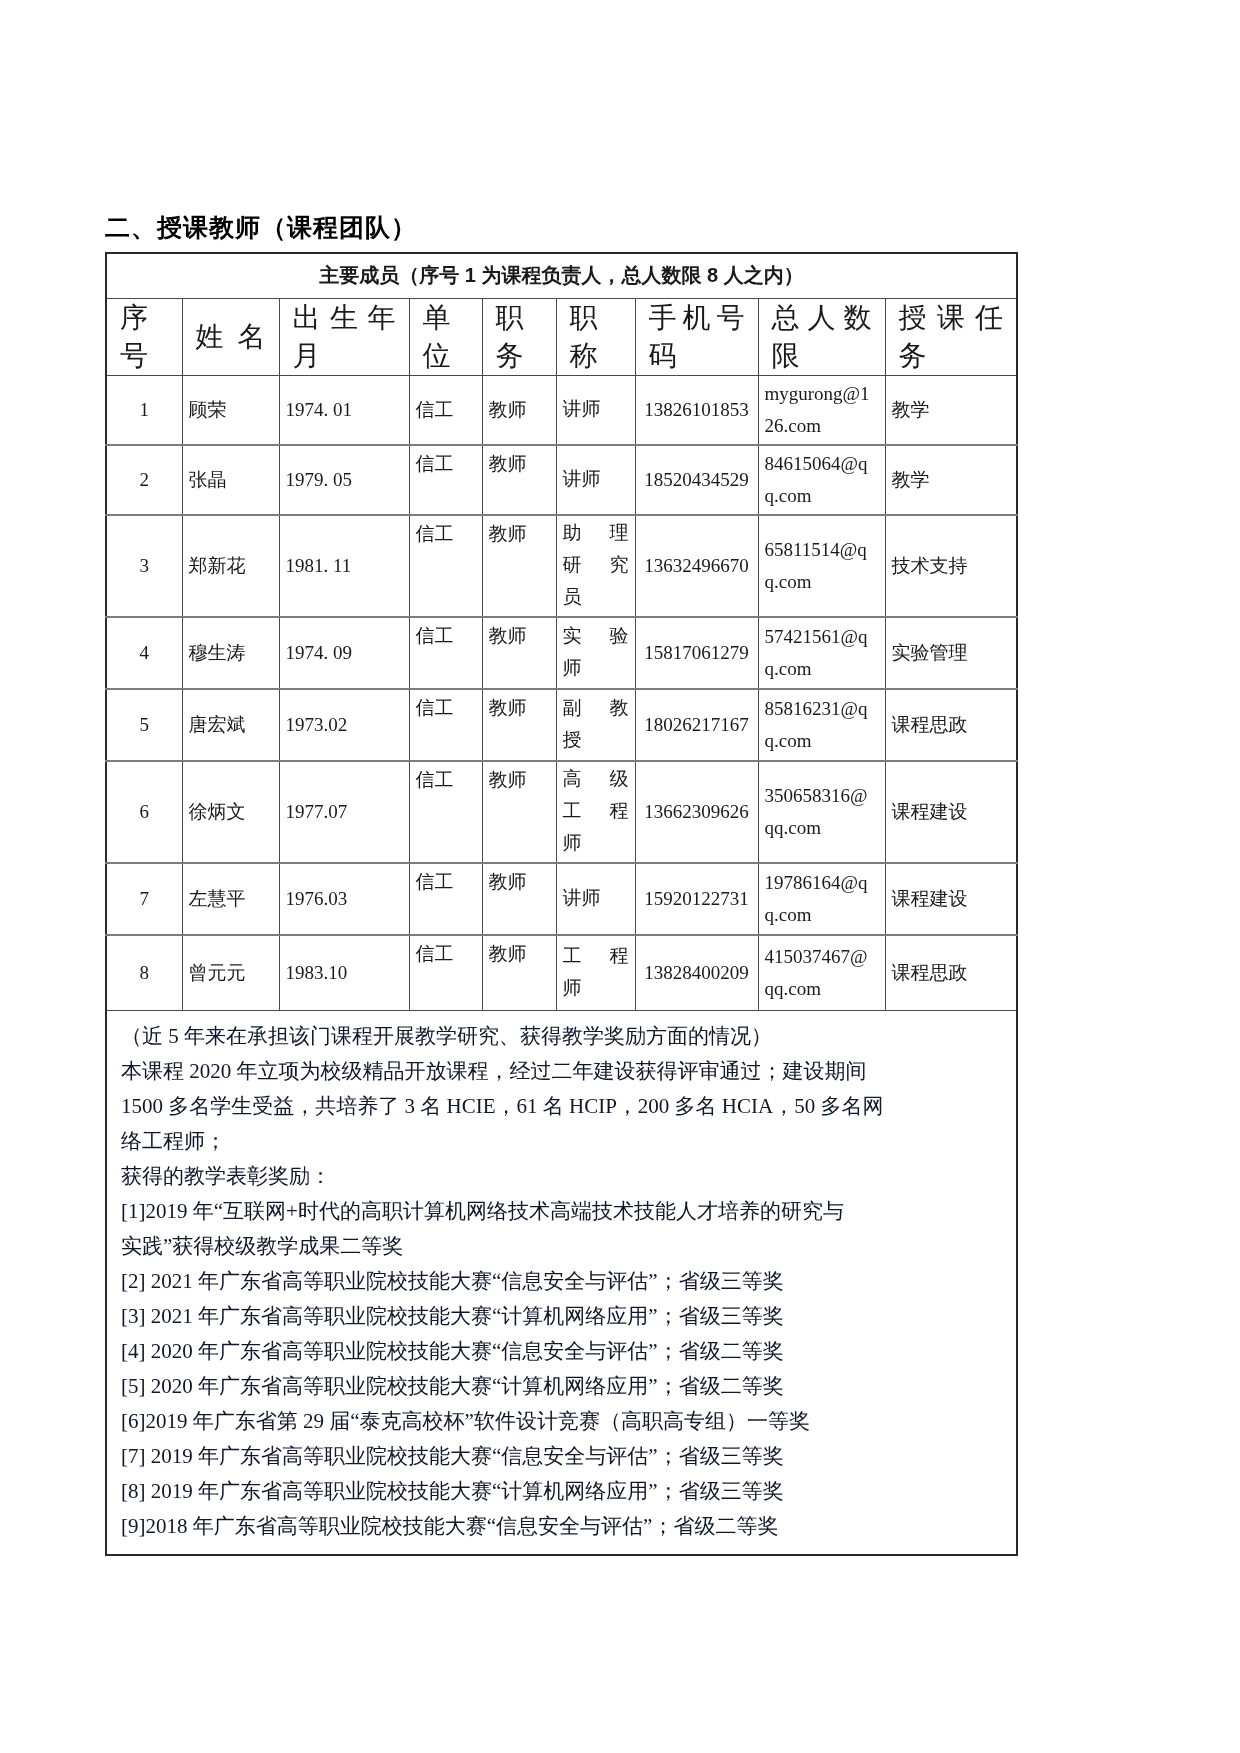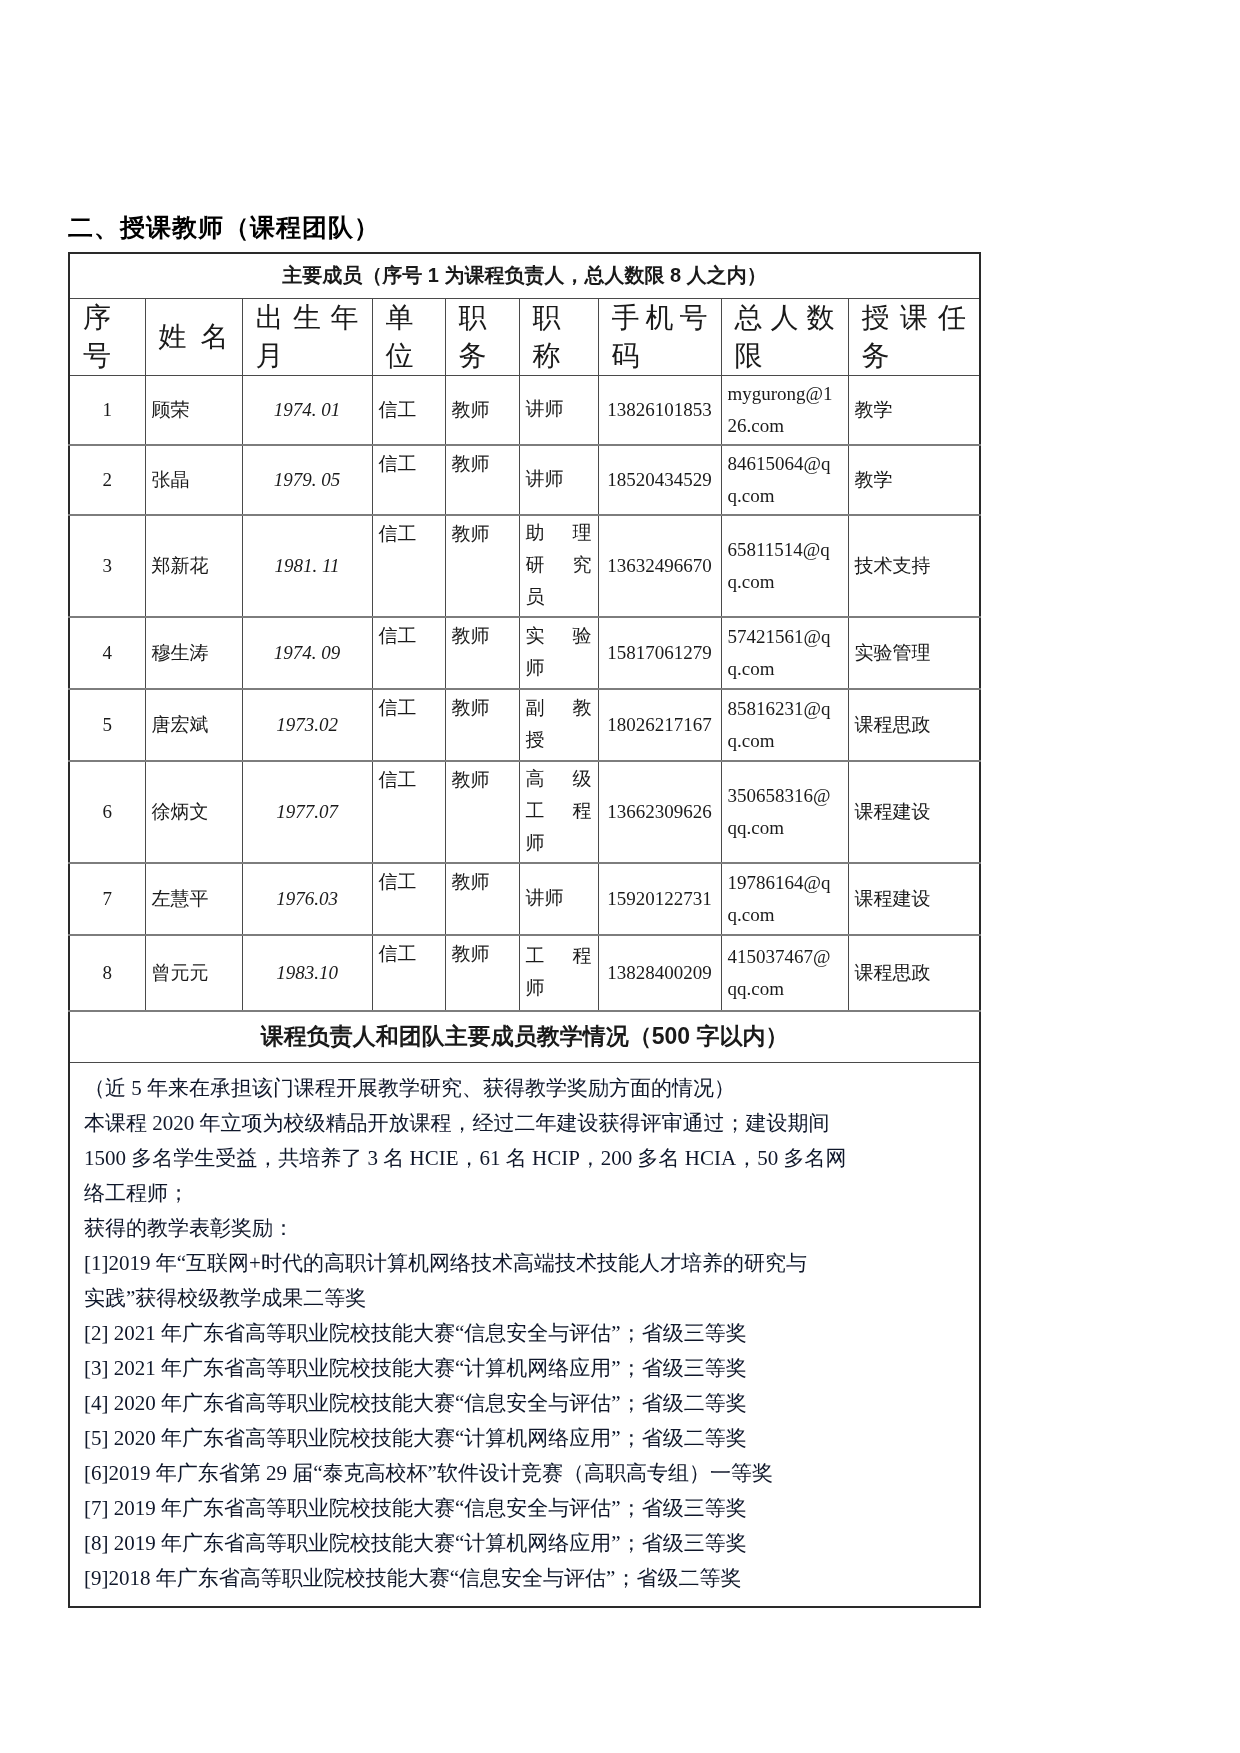--- a/index.html
+++ b/index.html
@@ -5,21 +5,21 @@
   * { margin:0; padding:0; box-sizing:border-box; }
   html,body { background:#ffffff; }
   .page {
     position:relative;
     width:1240px; height:1753px;
     background:#ffffff;
     color:#111111;
     font-family:"Liberation Serif", serif;
     overflow:hidden;
   }
-  .content { padding-left:68px; padding-top:210px; }
+  .content { padding-left:105px; padding-top:210px; }
   .doc-title {
     font-family:"Liberation Sans", sans-serif;
     font-weight:bold;
     font-size:25px;
     line-height:34px;
     color:#000;
     letter-spacing:1px;
     margin-bottom:8px;
   }
   table.main {
@@ -50,21 +50,21 @@
     text-align-last:justify;
     padding:0 13px;
   }
   tr.member td { border-top:2px solid #7d7d7d; font-size:19px; line-height:32px; padding:2px 6px; }
   tr.member.first td { border-top:1px solid #4a4a4a; }
   tr.r1 { height:66px; } tr.r2 { height:68px; } tr.r3 { height:98px; }
   tr.r4 { height:72px; } tr.r5 { height:72px; } tr.r6 { height:96px; }
   tr.r7 { height:72px; } tr.r8 { height:76px; }
   td.c-no    { text-align:center; }
   td.c-name  { text-align:left; padding-left:14px; }
-  td.c-birth { text-align:center; padding-left:13px;font-style:italic; }
+  td.c-birth { text-align:left; padding-left:13px; }
   td.c-unit, td.c-duty { text-align:left; }
   td.vtop    { vertical-align:top; padding-top:4px; }
   td.c-title { text-align:left; padding:2px 7px;font-family:Liberation Mono, monospace; }
   td.c-title.jcell {
     white-space:pre-line;
     text-align:justify;
     text-align-last:justify;
   }
   td.c-phone { text-align:center; padding:2px 2px; }
   td.c-email { text-align:left; padding:2px 8px; white-space:pre-line; }
@@ -232,23 +232,20 @@
         <td class="c-unit vtop">信工</td>
         <td class="c-duty vtop">教师</td>
         <td class="c-title jcell">工 程
 师</td>
         <td class="c-phone">13828400209</td>
         <td class="c-email">415037467@
 qq.com</td>
         <td class="c-task">课程思政</td>
       </tr>
 
-      <tr class="section-band">
-        <td colspan="9">课程负责人和团队主要成员教学情况（500 字以内）</td>
-      </tr>
 
       <tr class="text-row">
         <td colspan="9">
           <div class="text-block">（近 5 年来在承担该门课程开展教学研究、获得教学奖励方面的情况）
 本课程 2020 年立项为校级精品开放课程，经过二年建设获得评审通过；建设期间
 1500 多名学生受益，共培养了 3 名 HCIE，61 名 HCIP，200 多名 HCIA，50 多名网
 络工程师；
 获得的教学表彰奖励：
 [1]2019 年“互联网+时代的高职计算机网络技术高端技术技能人才培养的研究与
 实践”获得校级教学成果二等奖

